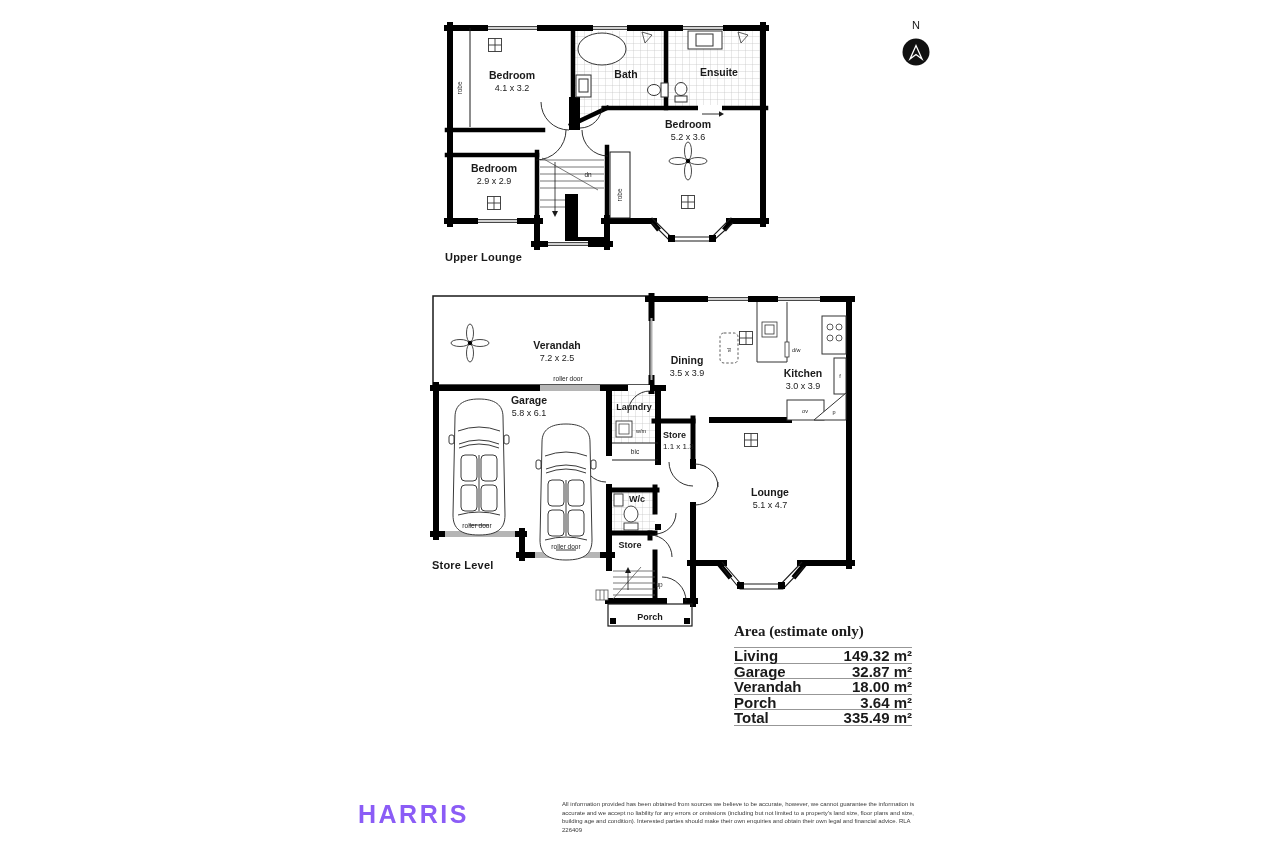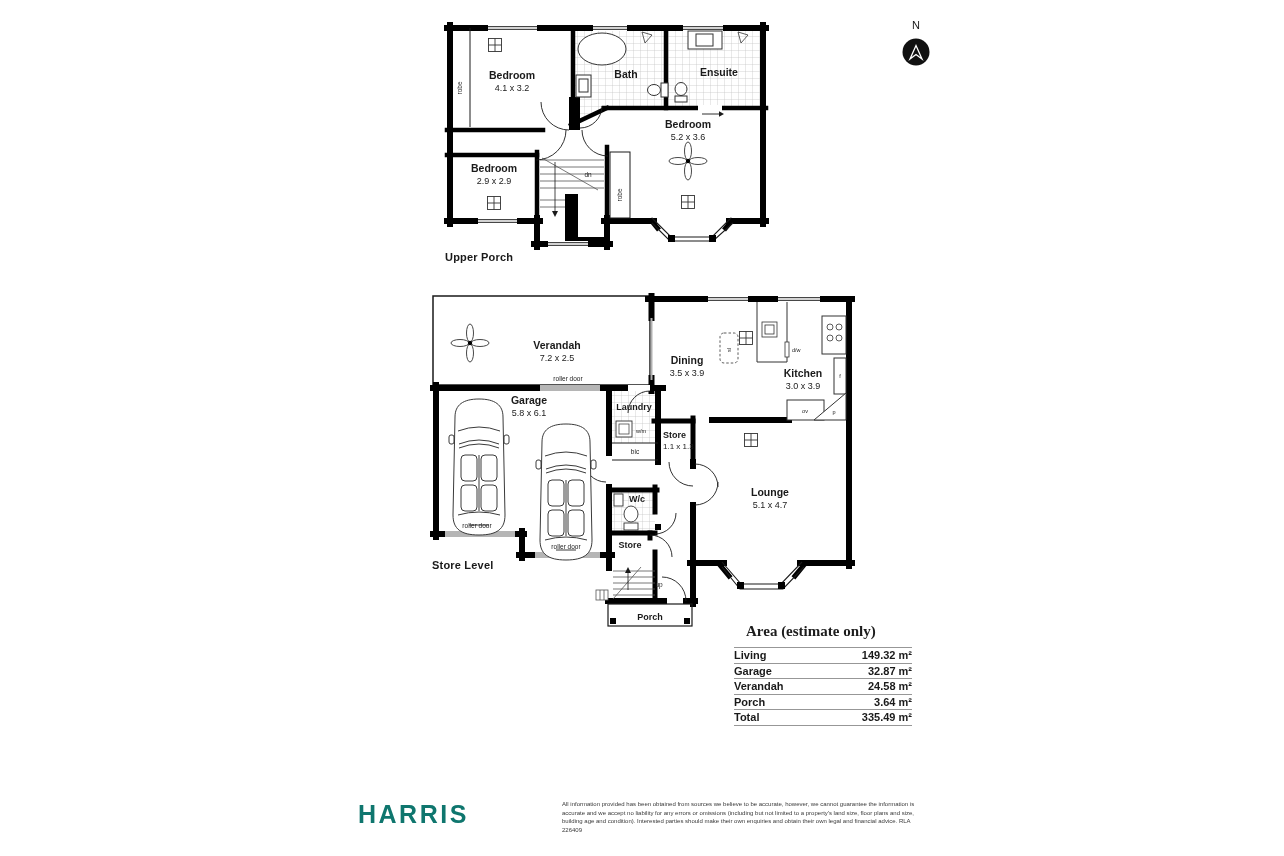--- a/index.html
+++ b/index.html
@@ -8,28 +8,28 @@
   .abs{position:absolute;}
   .caption{font-size:11px;font-weight:700;color:#1a1a1a;letter-spacing:.2px;}
   svg text{font-family:"Liberation Sans",sans-serif;fill:#1a1a1a;}
   text.rn{font-size:10.5px;font-weight:700;}
   text.rd{font-size:9px;}
   text.rs{font-size:9px;font-weight:700;}
   text.tiny{font-size:6.5px;}
   text.tiny2{font-size:5.5px;}
   
   .area-table{left:734px;top:623px;width:178px;}
-  .area-title{font-family:"Liberation Serif",serif;font-size:15px;font-weight:700;color:#1c1c1c;margin:0 0 7px 12px;}
+  .area-title{font-family:"Liberation Serif",serif;font-size:15px;font-weight:700;color:#1c1c1c;margin:0 0 7px 0;}
   .area-row{display:flex;justify-content:space-between;border-top:1px solid #979797;
-            padding:2px 0 1.5px 0;font-size:11px;line-height:11px;}
+            padding:2px 0 1.5px 0;font-size:15px;line-height:11px;}
   .area-row:last-child{border-bottom:1px solid #979797;}
   .area-row .lbl{font-weight:700;}
   .area-row .val{font-weight:700;}
   
-  .brand{left:358px;top:800px;font-size:25px;font-weight:700;letter-spacing:2.5px;color:#0f766e;}
+  .brand{left:358px;top:800px;font-size:25px;font-weight:700;letter-spacing:2.5px;color:#8b5cf6;}
   .disclaimer{left:562px;top:800px;width:366px;font-size:6px;line-height:1.45;color:#3a3a3a;}
 </style>
 </head>
 <body>
 
 <div class="canvas">
 
   <svg width="0" height="0" style="position:absolute">
     <defs>
       <pattern id="tiles" width="7" height="7" patternUnits="userSpaceOnUse">
@@ -171,21 +171,21 @@
     <text class="rn" x="196" y="63" text-anchor="middle">Bath</text>
     <text class="rn" x="289" y="61" text-anchor="middle">Ensuite</text>
     <text class="rn" x="258" y="113" text-anchor="middle">Bedroom</text>
     <text class="rd" x="258" y="125" text-anchor="middle">5.2 x 3.6</text>
     <text class="rn" x="64" y="157" text-anchor="middle">Bedroom</text>
     <text class="rd" x="64" y="169" text-anchor="middle">2.9 x 2.9</text>
     <text class="tiny" transform="translate(32,73) rotate(-90)" text-anchor="middle">robe</text>
     <text class="tiny" transform="translate(192,180) rotate(-90)" text-anchor="middle">robe</text>
     <text class="tiny" x="158" y="162" text-anchor="middle">dn</text>
   </svg>
-  <div class="abs caption" style="left:445px;top:251px">Upper Porch</div>
+  <div class="abs caption" style="left:445px;top:251px">Upper Lounge</div>
 
   <svg class="abs plan" style="left:425px;top:290px" width="440" height="350" viewBox="0 0 440 350">
 
     <rect x="187" y="100" width="46" height="53" fill="url(#tiles)"></rect>
     <rect x="186" y="202" width="44" height="41" fill="url(#tiles)"></rect>
 
     <rect x="8" y="6" width="217" height="89" fill="none" stroke="#1a1a1a" stroke-width="1.5"></rect>
 
     <g stroke="#000" stroke-width="6" fill="none" stroke-linecap="square">
       <path d="M8,98 H238"></path>
@@ -340,21 +340,21 @@
     <div class="area-row">
       <span class="lbl">Living</span>
       <span class="val">149.32 m²</span>
     </div>
     <div class="area-row">
       <span class="lbl">Garage</span>
       <span class="val">32.87 m²</span>
     </div>
     <div class="area-row">
       <span class="lbl">Verandah</span>
-      <span class="val">24.58 m²</span>
+      <span class="val">18.00 m²</span>
     </div>
     <div class="area-row">
       <span class="lbl">Porch</span>
       <span class="val">3.64 m²</span>
     </div>
     <div class="area-row">
       <span class="lbl">Total</span>
       <span class="val">335.49 m²</span>
     </div>
   </div>

